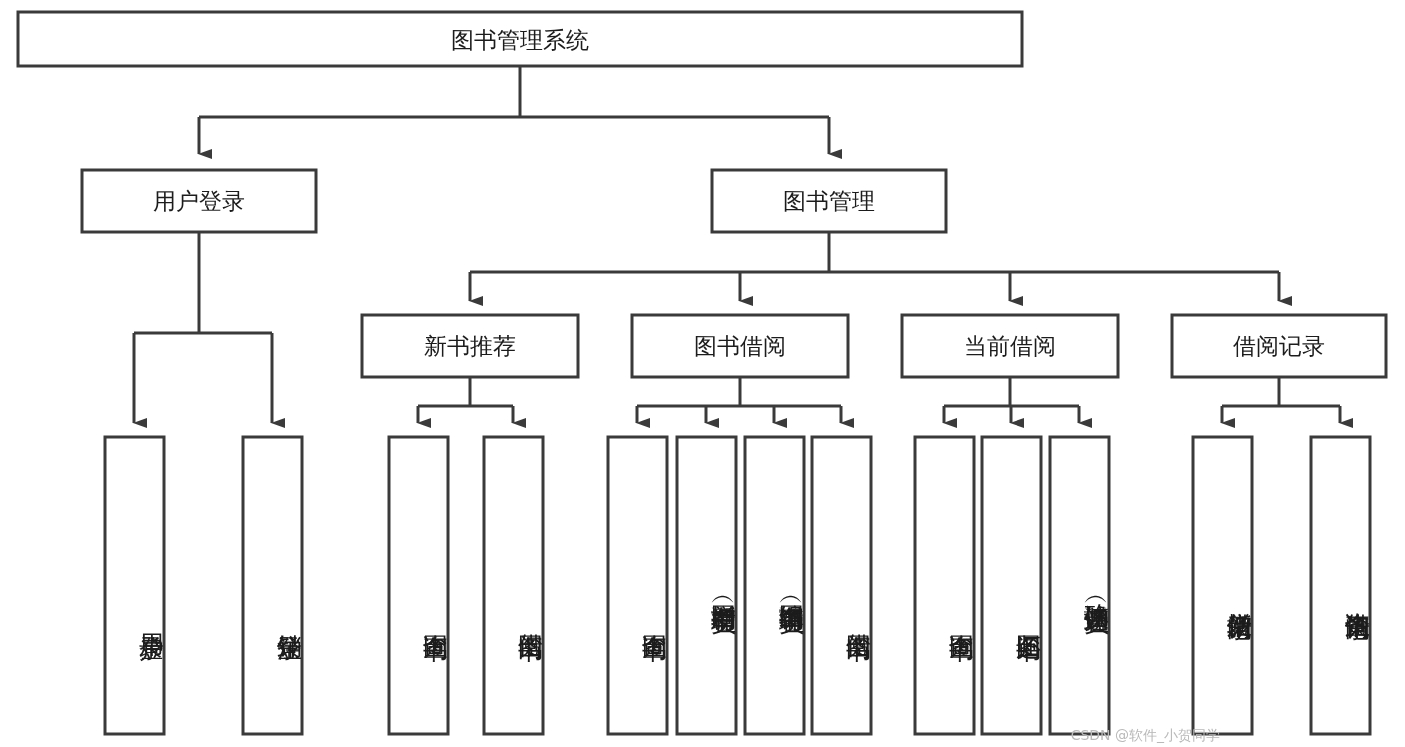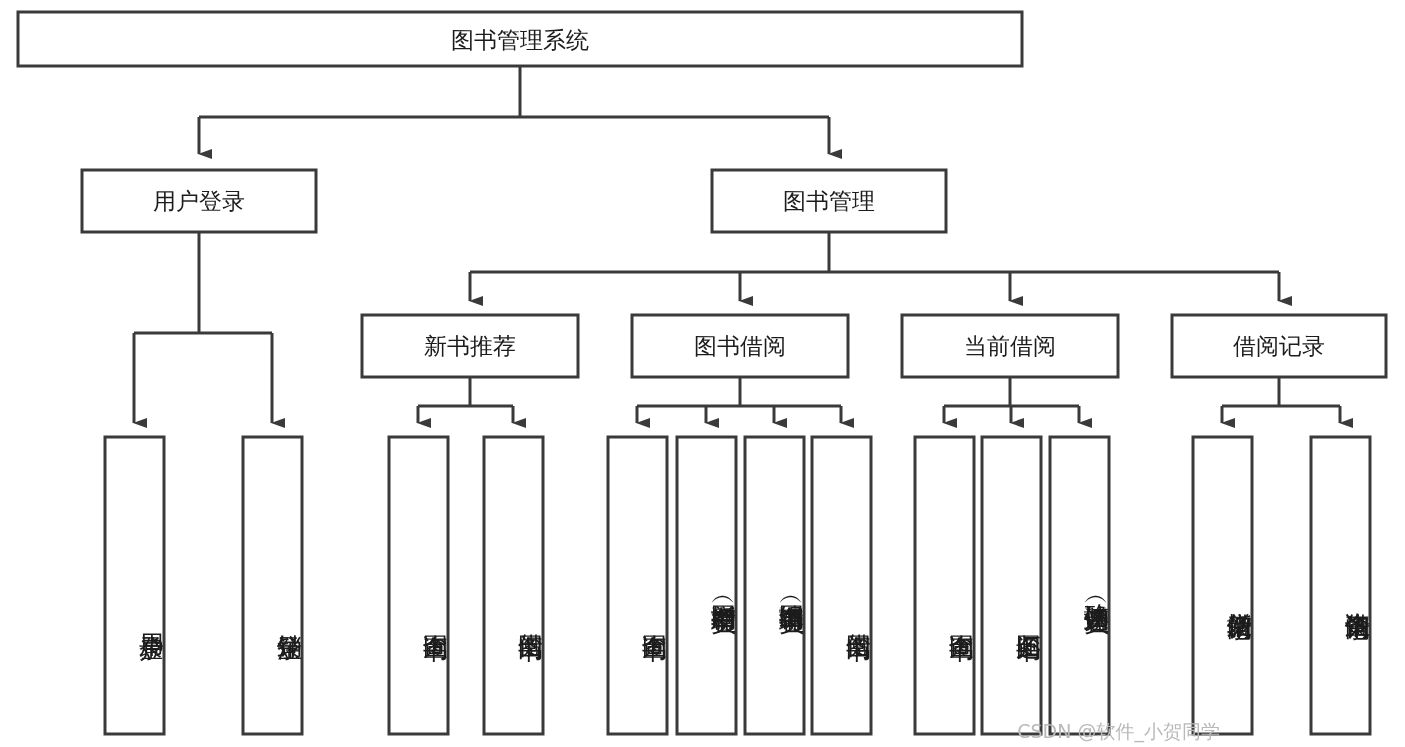--- a/index.html
+++ b/index.html
@@ -63,21 +63,21 @@
     pointer-events: none;
     display: flex;
     align-items: flex-start;
     justify-content: center;
   }
   .watermark {
     position: absolute;
     right: 8px;
     bottom: 2px;
     font-family: "DejaVu Sans", "Liberation Sans", sans-serif;
-    font-size: 19px;
+    font-size: 14px;
     color: #b9b9b9;
     white-space: nowrap;
     user-select: none;
   }
 </style>
 </head>
 <body>
 
 <div id="diagram-root">
 

